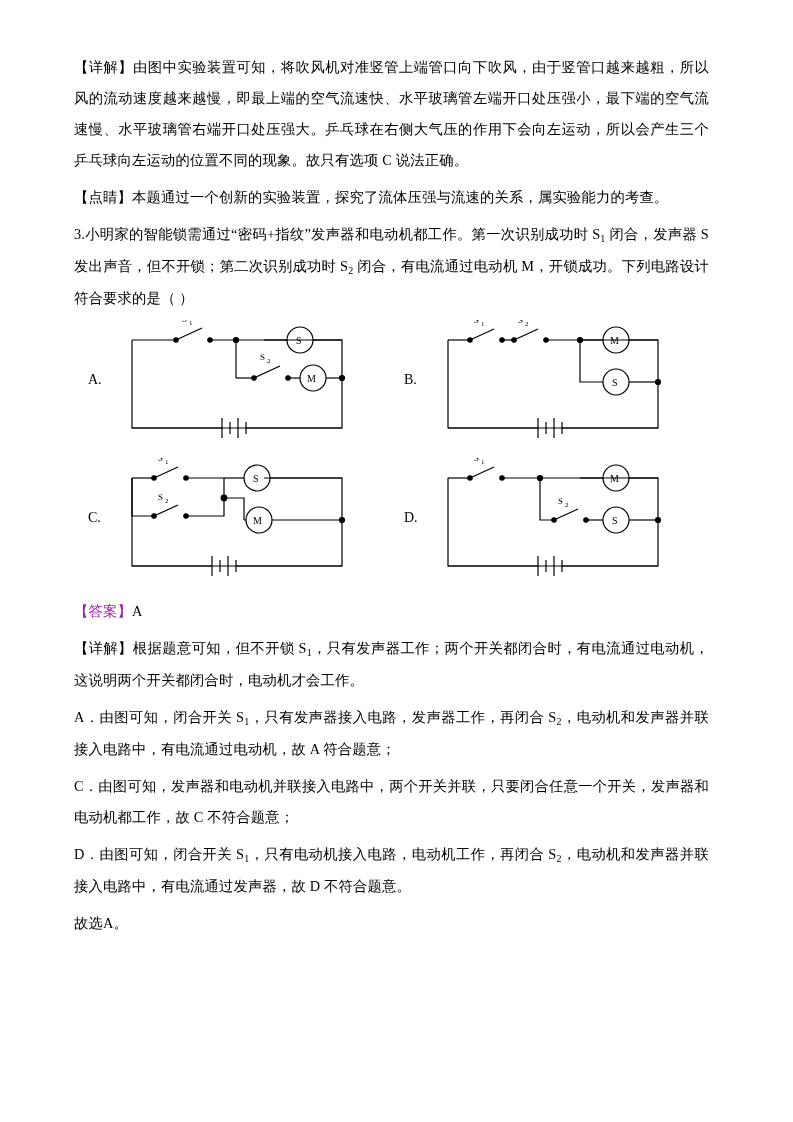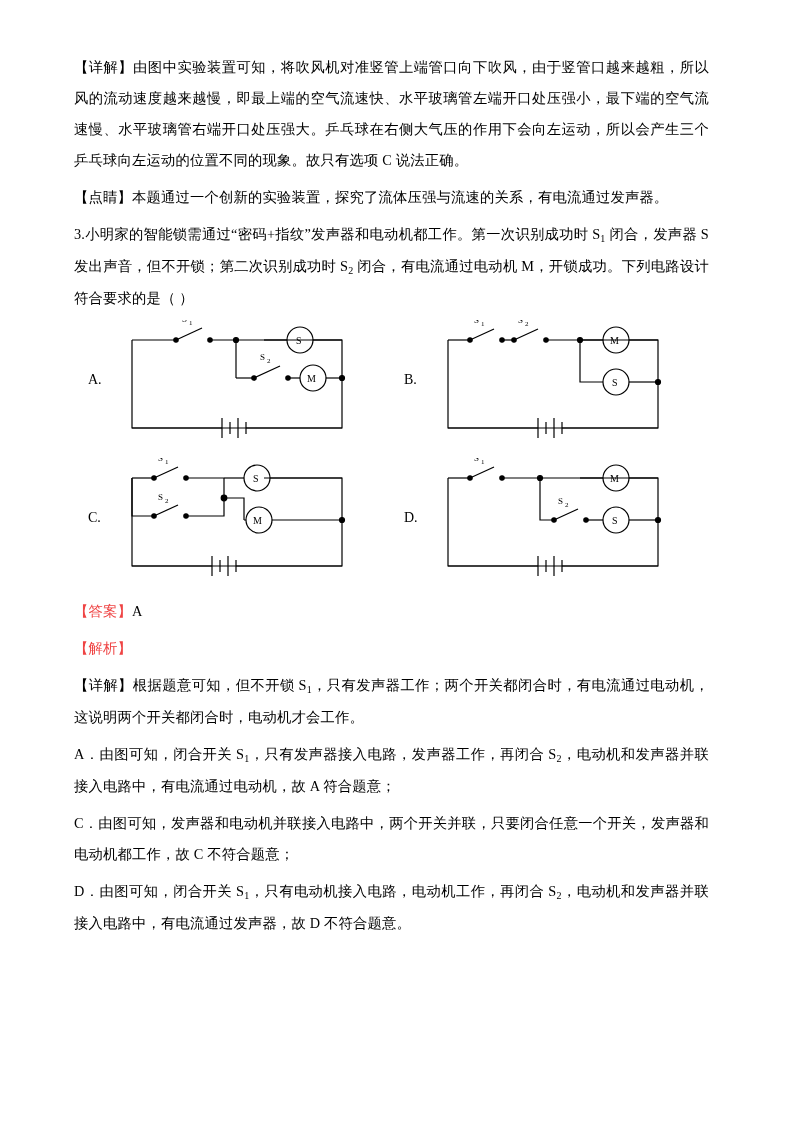--- a/index.html
+++ b/index.html
@@ -23,21 +23,21 @@
     box-sizing: border-box;
     padding: 52px 72px 40px 74px;
   }
   p {
     margin: 0 12px 6px 0;
     font-size: 14.3px;
     line-height: 31px;
     text-align: justify;
     letter-spacing: 0.2px;
   }
-  .blue { color: #ef4444; }
+  .blue { color: #a21caf; }
   sub { font-size: 10px; vertical-align: baseline; position: relative; top: 3px; }
   .ans-line { margin-top: 2px; }
   
   .figures {
     position: relative;
     width: 100%;
     height: 272px;
     margin: 6px 0 4px 0;
   }
   .fig {
@@ -61,21 +61,21 @@
   .fig-d .lbl { left: 0px; top: 52px; }
 </style>
 </head>
 <body>
 
 <div class="page">
 
   <p>【详解】由图中实验装置可知，将吹风机对准竖管上端管口向下吹风，由于竖管口越来越粗，所以风的流动速度越来越慢，即最上端的空气流速快、水平玻璃管左端开口处压强小，最下端的空气流速慢、水平玻璃管右端开口处压强大。乒乓球在右侧大气压的作用下会向左运动，所以会产生三个乒乓球向左运动的位置不同的现象。故只有选项 C 说法正确。</p>
 
 
-  <p>【点睛】本题通过一个创新的实验装置，探究了流体压强与流速的关系，有电流通过发声器。</p>
+  <p>【点睛】本题通过一个创新的实验装置，探究了流体压强与流速的关系，属实验能力的考查。</p>
 
   <p><span>3.</span><span>小明家的智能锁需通过“密码+指纹”发声器和电动机都工作。第一次识别成功时 S</span><sub>1</sub><span> 闭合，发声器 S 发出声音，但不开锁；第二次识别成功时 S</span><sub>2</sub><span> 闭合，有电流通过电动机 M，开锁成功。下列电路设计符合要求的是（        ）</span></p>
 
   <div class="figures">
 
     <div class="fig fig-a">
       <span class="lbl">A.</span>
       <svg width="250" height="130" viewBox="0 0 250 130">
         <g stroke="#000" stroke-width="1.2" fill="none">
 
@@ -242,25 +242,25 @@
         <text x="135" y="49" font-size="7" font-family="'Liberation Serif',serif">2</text>
         <text x="180" y="24" font-size="10" font-family="'Liberation Serif',serif">M</text>
         <text x="182" y="66" font-size="10" font-family="'Liberation Serif',serif">S</text>
       </svg>
     </div>
 
   </div>
 
   <p class="ans-line"><span class="blue">【答案】</span><span>A</span></p>
 
-  <p><span class="blue">【解析】</span></p>
 
   <p><span>【详解】</span><span>根据题意可知，但不开锁 S</span><sub>1</sub><span>，只有发声器工作；两个开关都闭合时，有电流通过电动机，这说明两个开关都闭合时，电动机才会工作。</span></p>
 
   <p><span>A．</span><span>由图可知，闭合开关 S</span><sub>1</sub><span>，只有发声器接入电路，发声器工作，再闭合 S</span><sub>2</sub><span>，电动机和发声器并联接入电路中，有电流通过电动机，故 A 符合题意；</span></p>
 
 
   <p><span>C．</span><span>由图可知，发声器和电动机并联接入电路中，两个开关并联，只要闭合任意一个开关，发声器和电动机都工作，故 C 不符合题意；</span></p>
 
   <p><span>D．</span><span>由图可知，闭合开关 S</span><sub>1</sub><span>，只有电动机接入电路，电动机工作，再闭合 S</span><sub>2</sub><span>，电动机和发声器并联接入电路中，有电流通过发声器，故 D 不符合题意。</span></p>
 
+  <p>故选A。</p>
 
 </div>
 
 </body></html>

